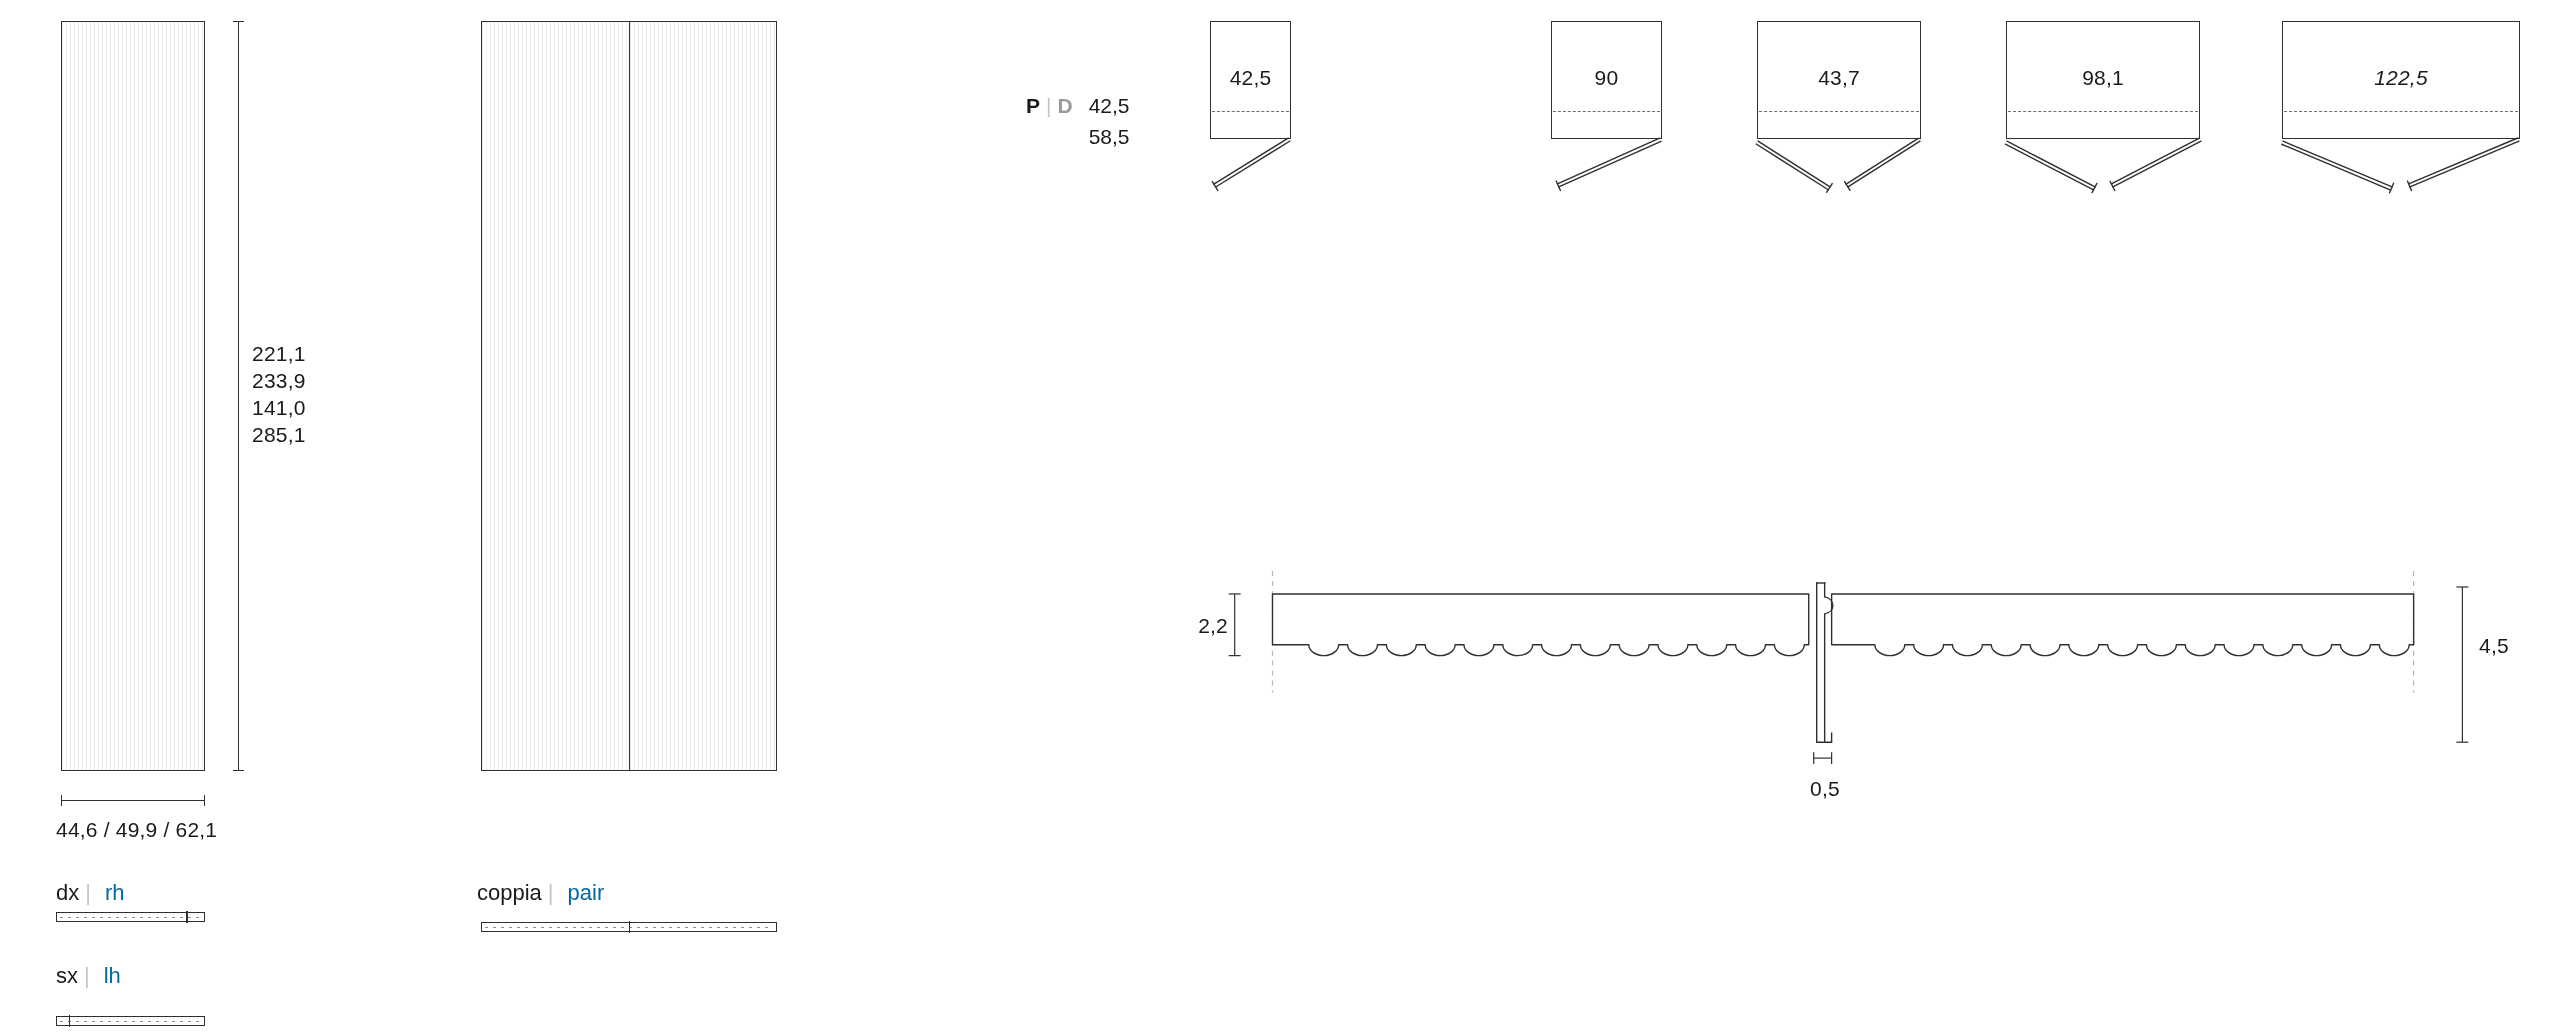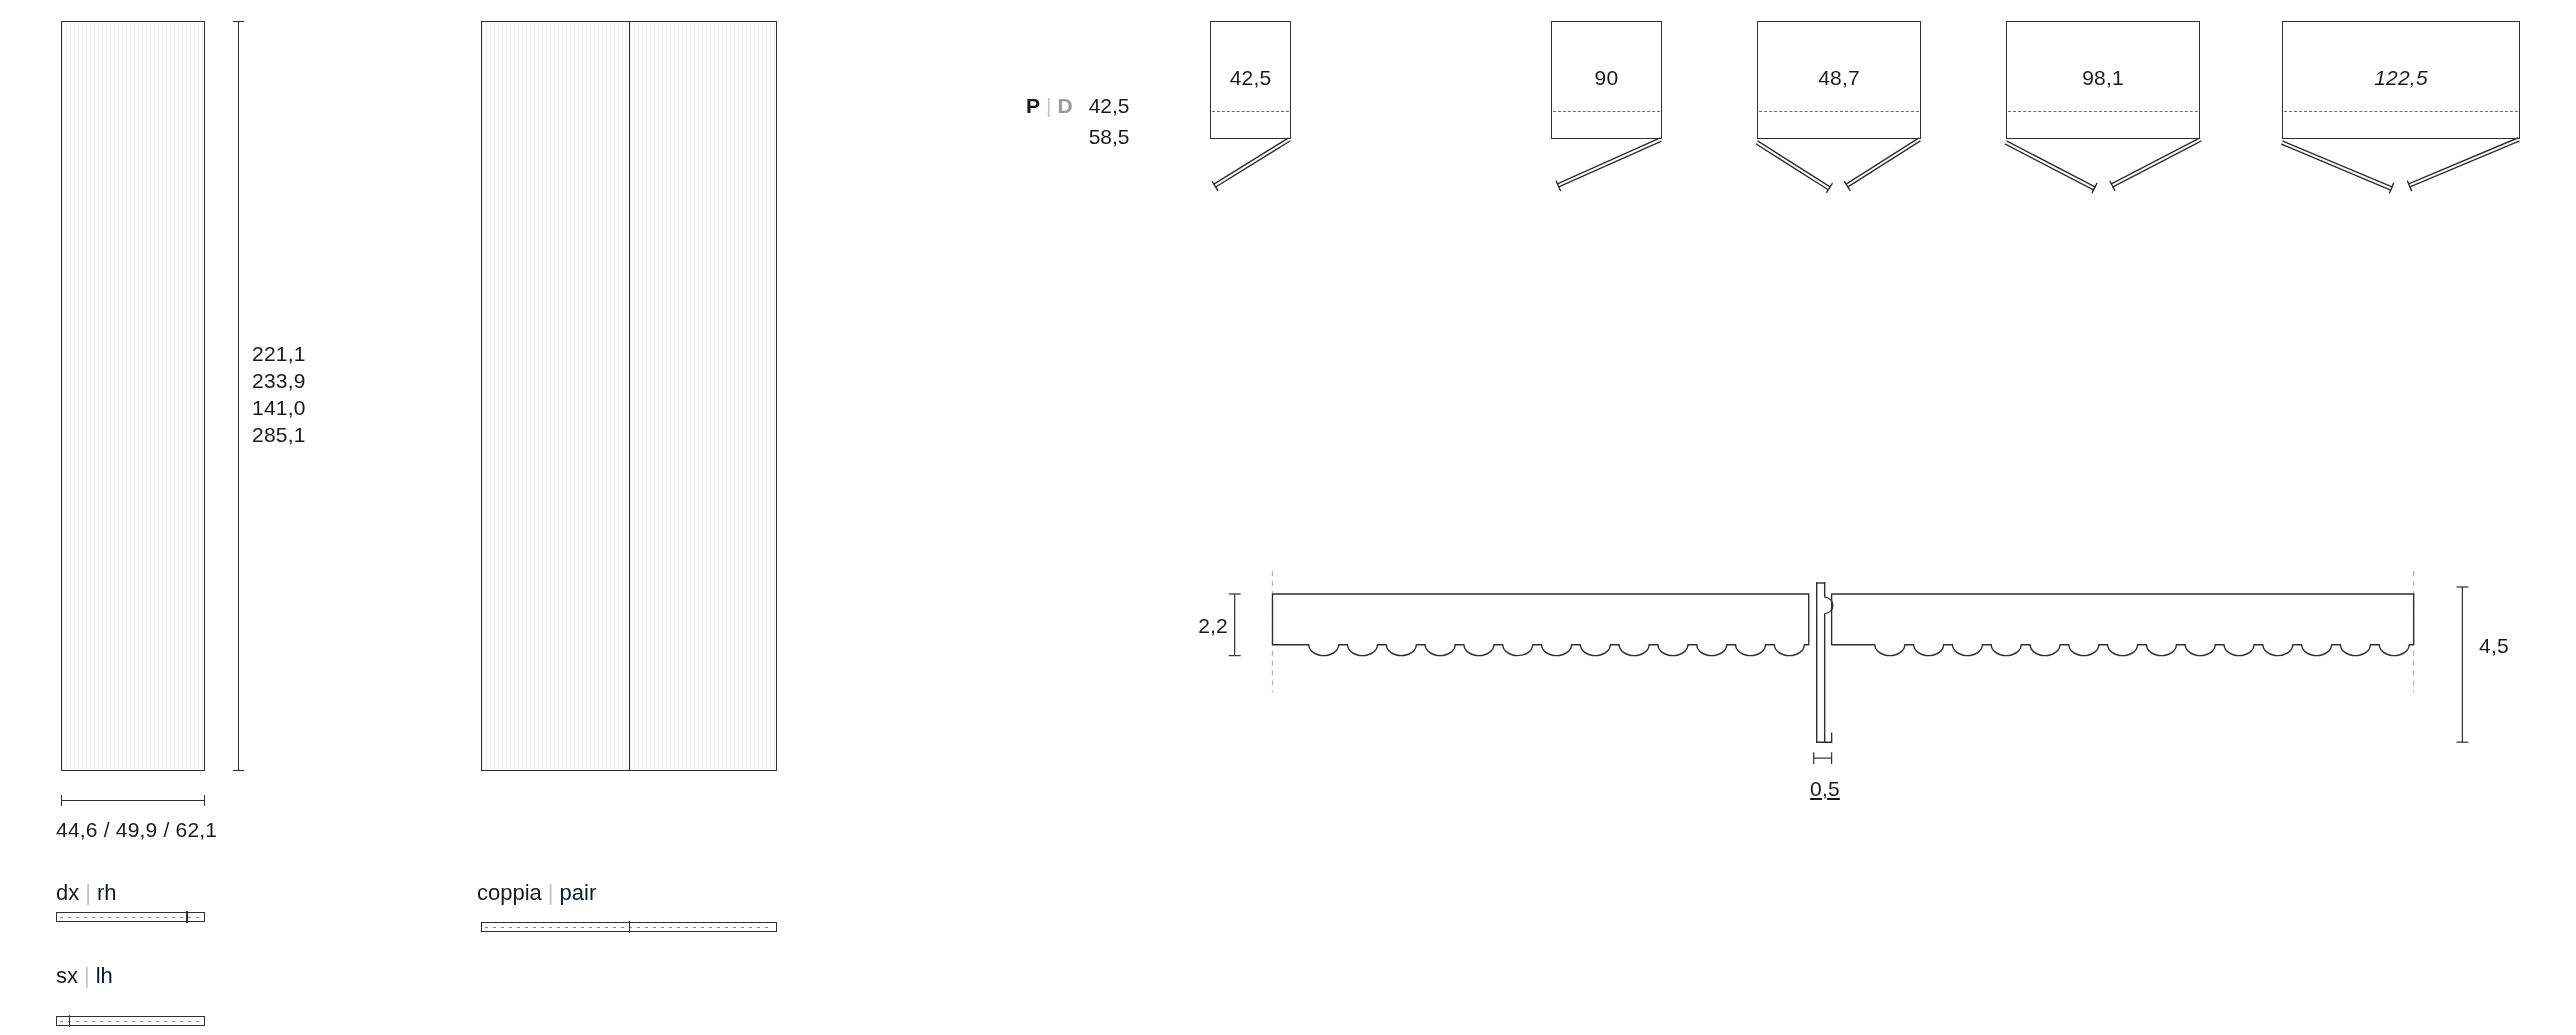--- a/index.html
+++ b/index.html
@@ -25,21 +25,21 @@
   .hdim { height:1.2px; background:#2f2f2f; }
   .hdim::before, .hdim::after { content:""; position:absolute; top:-5px; width:1.2px; height:11px; background:#2f2f2f; }
   .hdim::before { left:0; }
   .hdim::after { right:0; }
 
   .dim-text { font-size:21px; line-height:27px; letter-spacing:0.2px; white-space:nowrap; }
 
   
   .legend-label { font-size:22px; white-space:nowrap; }
   .sep { color:#c4c4c4; padding:0 6px; }
-  .muted { color:#0f172a; }
+  .muted { color:#0369a1;margin-left:8px; }
   .plan-bar {
     box-sizing:border-box; height:10px; border:1.2px solid #2f2f2f; position:relative; background-color:#fff;
   }
   .plan-bar .dotline {
     position:absolute; left:3px; right:3px; top:50%; height:1px; margin-top:-0.5px;
     background-image:repeating-linear-gradient(90deg, #8a8a8a 0 3px, transparent 3px 8px);
   }
   .plan-tick { position:absolute; top:-2px; width:1.4px; height:12px; background:#2f2f2f; }
 
   
@@ -139,21 +139,21 @@
     </div>
     <svg class="tv-swing" width="111" height="64" viewBox="0 0 112 64">
         <line x1="111" y1="2" x2="7.840000000000001" y2="48"></line>
         <line x1="109.61533187489565" y1="-1.1052687779514305" x2="6.4553318748956405" y2="44.89473122204857"></line>
         <line x1="5.2335658821564985" y1="42.15478818267966" x2="9.46902132365219" y2="51.65325738582521"></line>
       </svg>
   </div>
 
   <div class="topview" style="left:1757px; width:164px;">
     <div class="tv-box">
-      <div class="tv-label">48,7</div>
+      <div class="tv-label">43,7</div>
       <div class="tv-dash"></div>
     </div>
     <svg class="tv-swing" width="164" height="64" viewBox="0 0 165 64">
         <line x1="1" y1="2" x2="73.5" y2="48"></line>
         <line x1="-0.8215316497253626" y1="4.870892274023669" x2="71.67846835027464" y2="50.87089227402367"></line>
         <line x1="70.07123454169343" y1="53.40403251580926" x2="75.6429784114416" y2="44.62247967761921"></line>
         <line x1="164" y1="2" x2="91.5" y2="48"></line>
         <line x1="162.17846835027464" y1="-0.8708922740236695" x2="89.67846835027464" y2="45.12910772597633"></line>
         <line x1="88.07123454169343" y1="42.59596748419074" x2="93.6429784114416" y2="51.37752032238079"></line>
       </svg>
@@ -210,16 +210,16 @@
     <line class="thin" x1="1289" y1="20" x2="1301" y2="20"></line>
     <line class="thin" x1="1289" y1="176" x2="1301" y2="176"></line>
 
     <line class="thin" x1="643" y1="192" x2="661" y2="192"></line>
     <line class="thin" x1="643" y1="186" x2="643" y2="198"></line>
     <line class="thin" x1="661" y1="186" x2="661" y2="198"></line>
   </svg>
 
   <div class="abs dim-text" style="left:1184px; top:612px; width:44px; text-align:right;">2,2</div>
   <div class="abs dim-text" style="left:2479px; top:632px;">4,5</div>
-  <div class="abs dim-text" style="left:1803px; top:775px; width:44px; text-align:center;text-decoration:underline;">0,5</div>
+  <div class="abs dim-text" style="left:1803px; top:775px; width:44px; text-align:center;">0,5</div>
 
 </div>
 
 
 </body></html>

